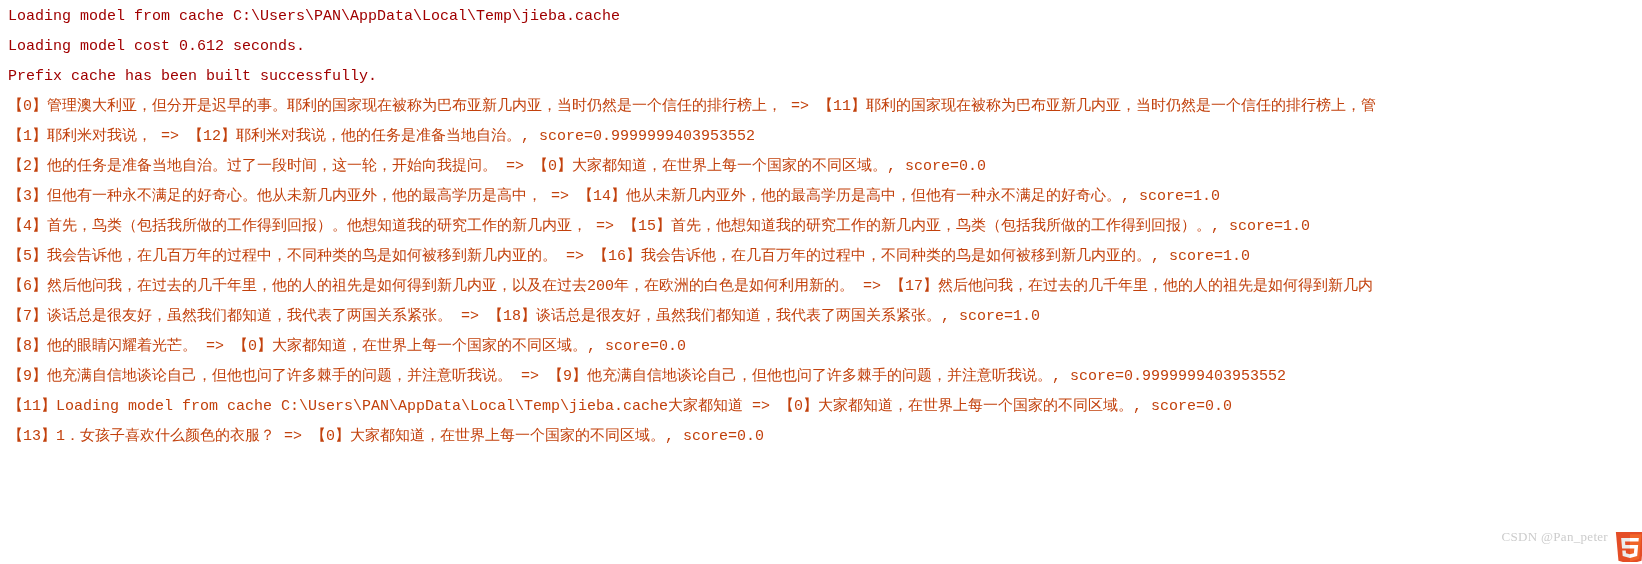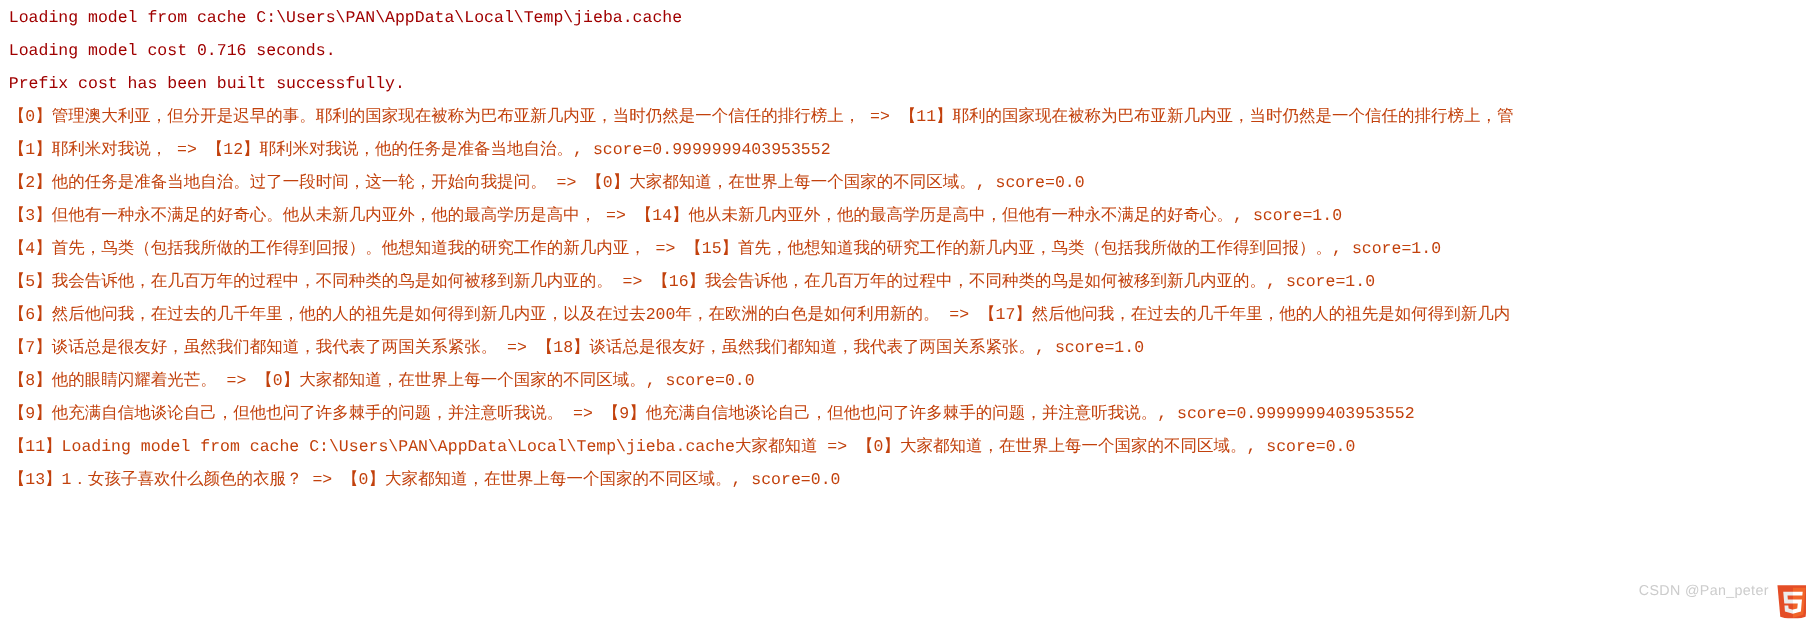--- a/index.html
+++ b/index.html
@@ -26,43 +26,43 @@
     }
     .output-line {
       color: #c2410c;
     }
     .watermark {
       position: absolute;
       bottom: 14px;
       right: 34px;
       color: #cccccc;
       font-size: 13px;
-      font-family: Liberation Sans, sans-serif;
+      font-family: Liberation Serif, serif;
       letter-spacing: 0.3px;
     }
     .badge {
       position: absolute;
       bottom: 2px;
       right: 0px;
       width: 28px;
       height: 32px;
       overflow: hidden;
     }
     .badge svg {
       width: 32px;
       height: 36px;
     }
   </style>
 </head>
 <body>
 
 <div>
   <div class="log-line">Loading model from cache C:\Users\PAN\AppData\Local\Temp\jieba.cache</div>
-  <div class="log-line">Loading model cost 0.716 seconds.</div>
-  <div class="log-line">Prefix cost has been built successfully.</div>
+  <div class="log-line">Loading model cost 0.612 seconds.</div>
+  <div class="log-line">Prefix cache has been built successfully.</div>
 
   <div class="output-line">【0】管理澳大利亚，但分开是迟早的事。耶利的国家现在被称为巴布亚新几内亚，当时仍然是一个信任的排行榜上，  =&gt;  【11】耶利的国家现在被称为巴布亚新几内亚，当时仍然是一个信任的排行榜上，管</div>
   <div class="output-line">【1】耶利米对我说，  =&gt;  【12】耶利米对我说，他的任务是准备当地自治。, score=0.9999999403953552</div>
   <div class="output-line">【2】他的任务是准备当地自治。过了一段时间，这一轮，开始向我提问。  =&gt;  【0】大家都知道，在世界上每一个国家的不同区域。, score=0.0</div>
   <div class="output-line">【3】但他有一种永不满足的好奇心。他从未新几内亚外，他的最高学历是高中，  =&gt;  【14】他从未新几内亚外，他的最高学历是高中，但他有一种永不满足的好奇心。, score=1.0</div>
   <div class="output-line">【4】首先，鸟类（包括我所做的工作得到回报）。他想知道我的研究工作的新几内亚，  =&gt;  【15】首先，他想知道我的研究工作的新几内亚，鸟类（包括我所做的工作得到回报）。, score=1.0</div>
   <div class="output-line">【5】我会告诉他，在几百万年的过程中，不同种类的鸟是如何被移到新几内亚的。  =&gt;  【16】我会告诉他，在几百万年的过程中，不同种类的鸟是如何被移到新几内亚的。, score=1.0</div>
   <div class="output-line">【6】然后他问我，在过去的几千年里，他的人的祖先是如何得到新几内亚，以及在过去200年，在欧洲的白色是如何利用新的。  =&gt;  【17】然后他问我，在过去的几千年里，他的人的祖先是如何得到新几内</div>
   <div class="output-line">【7】谈话总是很友好，虽然我们都知道，我代表了两国关系紧张。  =&gt;  【18】谈话总是很友好，虽然我们都知道，我代表了两国关系紧张。, score=1.0</div>
   <div class="output-line">【8】他的眼睛闪耀着光芒。  =&gt;  【0】大家都知道，在世界上每一个国家的不同区域。, score=0.0</div>

